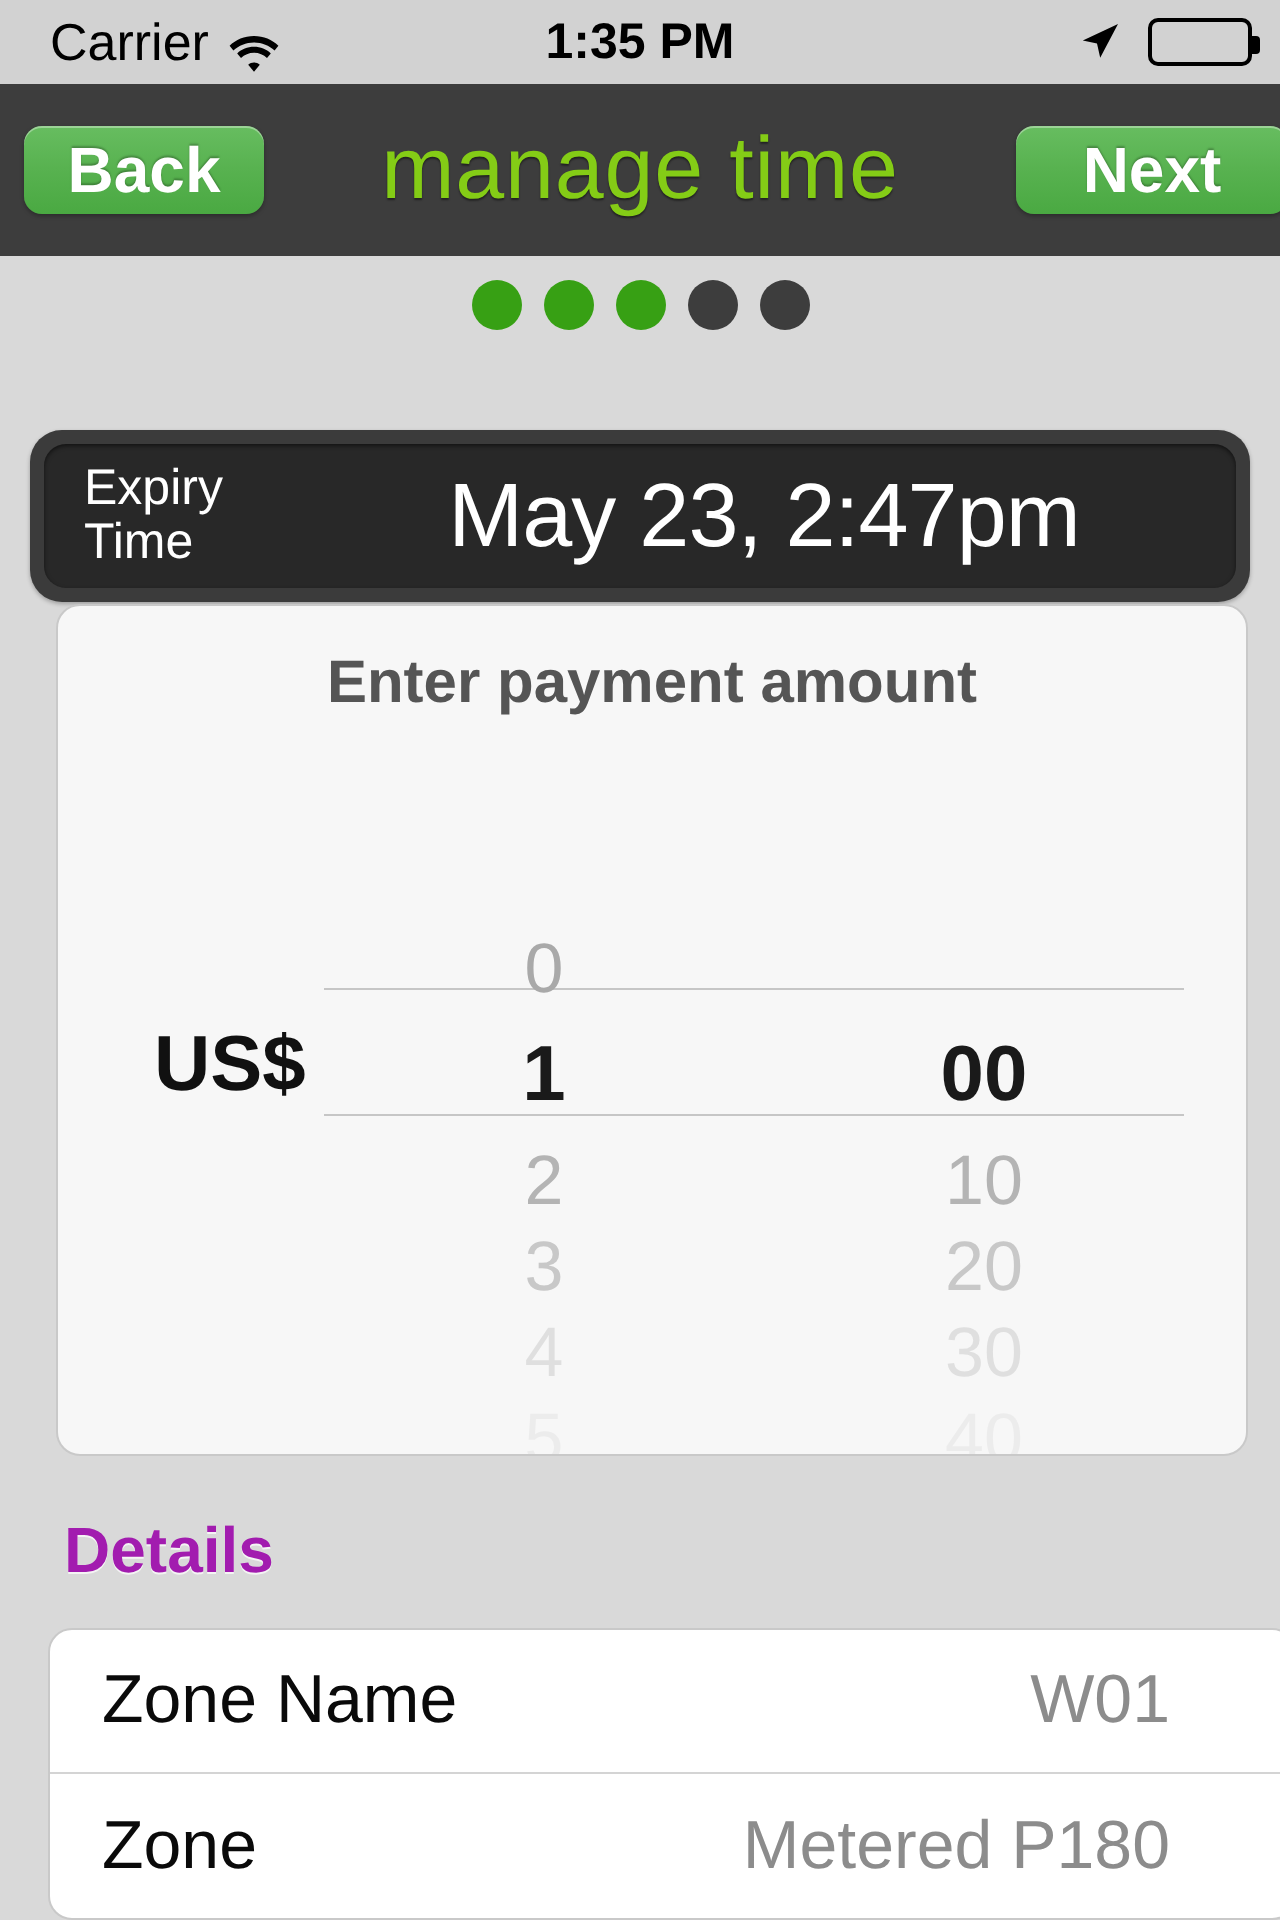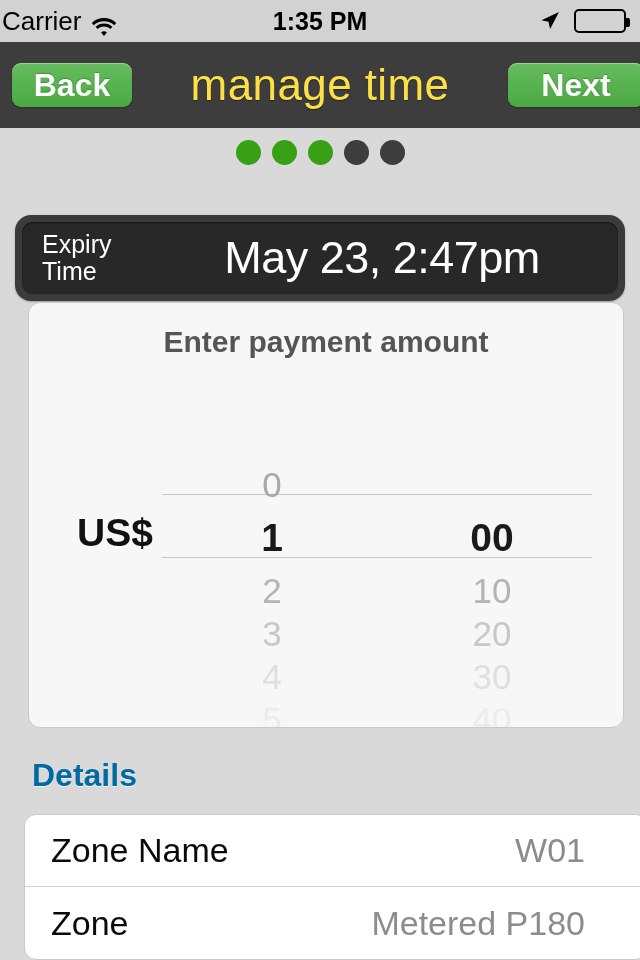--- a/index.html
+++ b/index.html
@@ -13,21 +13,21 @@
   }
   #screen { position:relative; width:640px; height:960px; overflow:hidden; background:#d9d9d9; }
 
   
   #status-bar {
     position:absolute; top:0; left:0; width:640px; height:42px;
     background:#d2d2d2;
     display:flex; align-items:center;
     font-size:26px; color:#000; font-weight:400;
   }
-  #status-left { position:absolute; left:2px; display:flex; align-items:center; gap:10px; }
+  #status-left { position:absolute; left:25px; display:flex; align-items:center; gap:10px; }
   #status-center { position:absolute; left:0; width:640px; text-align:center; font-weight:700; font-size:25px; }
   #status-right { position:absolute; right:14px; display:flex; align-items:center; gap:12px; }
   .wifi-icon { display:block; width:26px; height:20px; position:relative; top:2px; }
   .loc-icon  { display:block; width:24px; height:24px; }
   .battery {
     width:52px; height:24px; border:2.5px solid #000; border-radius:5px;
     position:relative; padding:2.5px; background:#d2d2d2;
   }
   .battery .fill { width:100%; height:100%; background:#000; border-radius:2px; }
   .battery:after {
@@ -36,21 +36,21 @@
   }
 
   
   #nav-bar {
     position:absolute; top:42px; left:0; width:640px; height:86px;
     background:#3d3d3d;
     display:flex; align-items:center;
   }
   #nav-title {
     position:absolute; left:0; width:640px; text-align:center;
-    color:#fde047; font-size:44px; font-weight:300; letter-spacing:0.4px;
+    color:#84cc16; font-size:44px; font-weight:300; letter-spacing:0.4px;
     text-shadow:0 1px 1px rgba(0,0,0,.45);
   }
   .nav-btn {
     position:absolute;
     height:44px; min-width:120px; padding:0 16px;
     border:none; border-radius:9px;
     background:linear-gradient(180deg,#67bd60 0%,#58b250 48%,#4aa942 100%);
     box-shadow:inset 0 1px 0 rgba(255,255,255,.35), 0 1px 2px rgba(0,0,0,.3);
     color:#fff; font-size:32px; font-weight:700;
     font-family:"Liberation Sans", sans-serif;
@@ -132,21 +132,21 @@
   }
   .wheel .cell.f1 { color:#b4b4b4; }
   .wheel .cell.f2 { color:#c8c8c8; }
   .wheel .cell.f3 { color:#d8d8d8; opacity:.75; }
   .wheel .cell.f4 { color:#e2e2e2; opacity:.5; }
   .wheel .cell.blank { color:transparent; }
 
   
   #details-heading {
     position:absolute; top:757px; left:32px;
-    font-size:32px; font-weight:700; color:#0369a1;
+    font-size:32px; font-weight:700; color:#a21caf;
     text-shadow:0 1px 0 rgba(255,255,255,.7);
   }
   #details-card {
     position:absolute; top:814px; left:24px; width:624px;
     background:#fff;
     border:1px solid #c9c9c9; border-radius:12px;
     overflow:hidden;
   }
   .detail-row {
     height:72px; display:flex; align-items:center;

